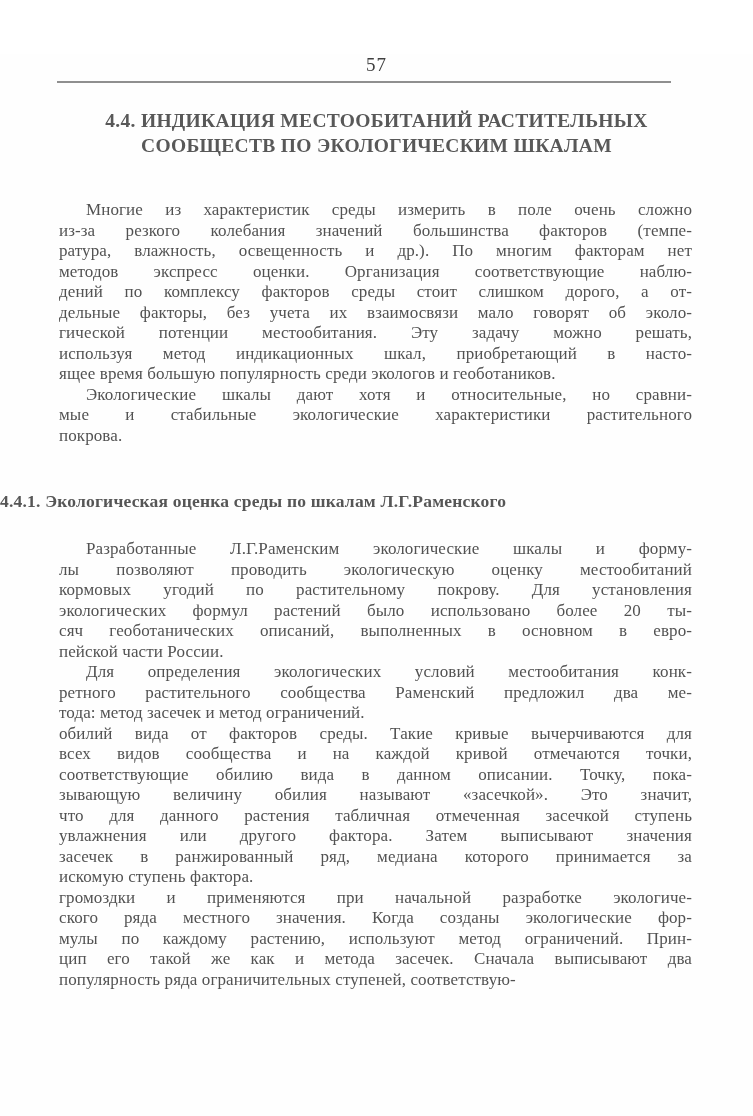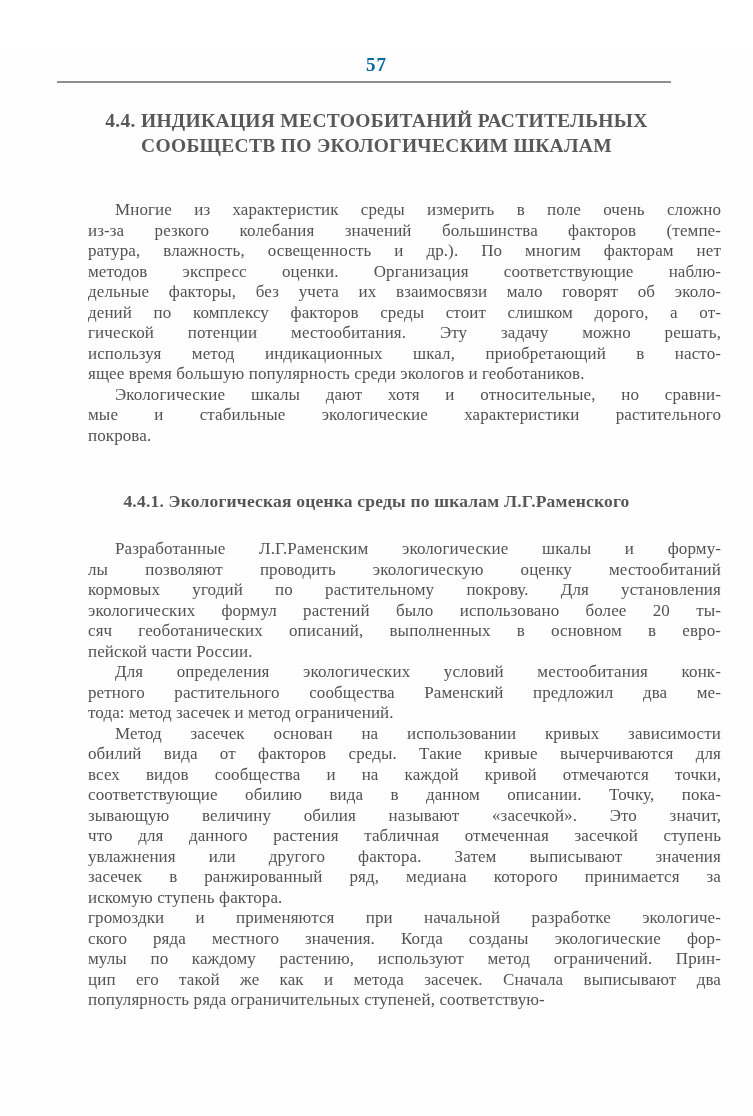--- a/index.html
+++ b/index.html
@@ -17,48 +17,47 @@
   .page {
     position: relative;
     width: 753px;
     height: 1116px;
     background: #fefefe;
   }
   .pagenum {
     margin-top: 54px;
     text-align: center;
     font-size: 19px;
-    font-weight: bold;
-    color: #0369a1;
+    font-weight: normal;
+    color: #404040;
     letter-spacing: 1px;
   }
   .rule {
     margin: 5px 0 0 57px;
     width: 614px;
     height: 0;
     border: 0;
     border-top: 2px solid #8f8f8f;
   }
   .chapter-title {
     margin-top: 25px;
     text-align: center;
     font-size: 19.5px;
     line-height: 25px;
     font-weight: bold;
     color: #585858;
     letter-spacing: 0.3px;
   }
   .column {
-    margin-left: 88px;
+    margin-left: 59px;
     width: 633px;
   }
   .intro-block  { margin-top: 42px; }
   .section-title {
     margin-top: 45px;
-    text-align: center;
     font-size: 17.5px;
     font-weight: bold;
     color: #565656;
     letter-spacing: 0.2px;
   }
   .section-block { margin-top: 27px; }
   .para { margin: 0; }
   .line {
     font-size: 17px;
     line-height: 20.5px;
@@ -87,22 +86,22 @@
     <div>4.4. ИНДИКАЦИЯ МЕСТООБИТАНИЙ РАСТИТЕЛЬНЫХ</div>
     <div>СООБЩЕСТВ ПО ЭКОЛОГИЧЕСКИМ ШКАЛАМ</div>
   </div>
 
   <div class="column intro-block" id="intro-paragraphs">
       <div class="para">
         <div class="line first just">Многие из характеристик среды измерить в поле очень сложно</div>
         <div class="line just">из-за резкого колебания значений большинства факторов (темпе-</div>
         <div class="line just">ратура, влажность, освещенность и др.). По многим факторам нет</div>
         <div class="line just">методов экспресс оценки. Организация соответствующие наблю-</div>
+        <div class="line just">дений по комплексу факторов среды стоит слишком дорого, а от-</div>
         <div class="line just">дельные факторы, без учета их взаимосвязи мало говорят об эколо-</div>
-        <div class="line just">дений по комплексу факторов среды стоит слишком дорого, а от-</div>
         <div class="line just">гической потенции местообитания. Эту задачу можно решать,</div>
         <div class="line just">используя метод индикационных шкал, приобретающий в насто-</div>
         <div class="line last">ящее время большую популярность среди экологов и геоботаников.</div>
       </div>
       <div class="para">
         <div class="line first just">Экологические шкалы дают хотя и относительные, но сравни-</div>
         <div class="line just">мые и стабильные экологические характеристики растительного</div>
         <div class="line last">покрова.</div>
       </div>
     </div>
@@ -117,21 +116,20 @@
         <div class="line just">экологических формул растений было использовано более 20 ты-</div>
         <div class="line just">сяч геоботанических описаний, выполненных в основном в евро-</div>
         <div class="line last">пейской части России.</div>
       </div>
       <div class="para">
         <div class="line first just">Для определения экологических условий местообитания конк-</div>
         <div class="line just">ретного растительного сообщества Раменский предложил два ме-</div>
         <div class="line last">тода: метод засечек и метод ограничений.</div>
       </div>
       <div class="para">
-        <div class="line first just">Метод засечек основан на использовании кривых зависимости</div>
         <div class="line just">обилий вида от факторов среды. Такие кривые вычерчиваются для</div>
         <div class="line just">всех видов сообщества и на каждой кривой отмечаются точки,</div>
         <div class="line just">соответствующие обилию вида в данном описании. Точку, пока-</div>
         <div class="line just">зывающую величину обилия называют «засечкой». Это значит,</div>
         <div class="line just">что для данного растения табличная отмеченная засечкой ступень</div>
         <div class="line just">увлажнения или другого фактора. Затем выписывают значения</div>
         <div class="line just">засечек в ранжированный ряд, медиана которого принимается за</div>
         <div class="line last">искомую ступень фактора.</div>
       </div>
       <div class="para">

